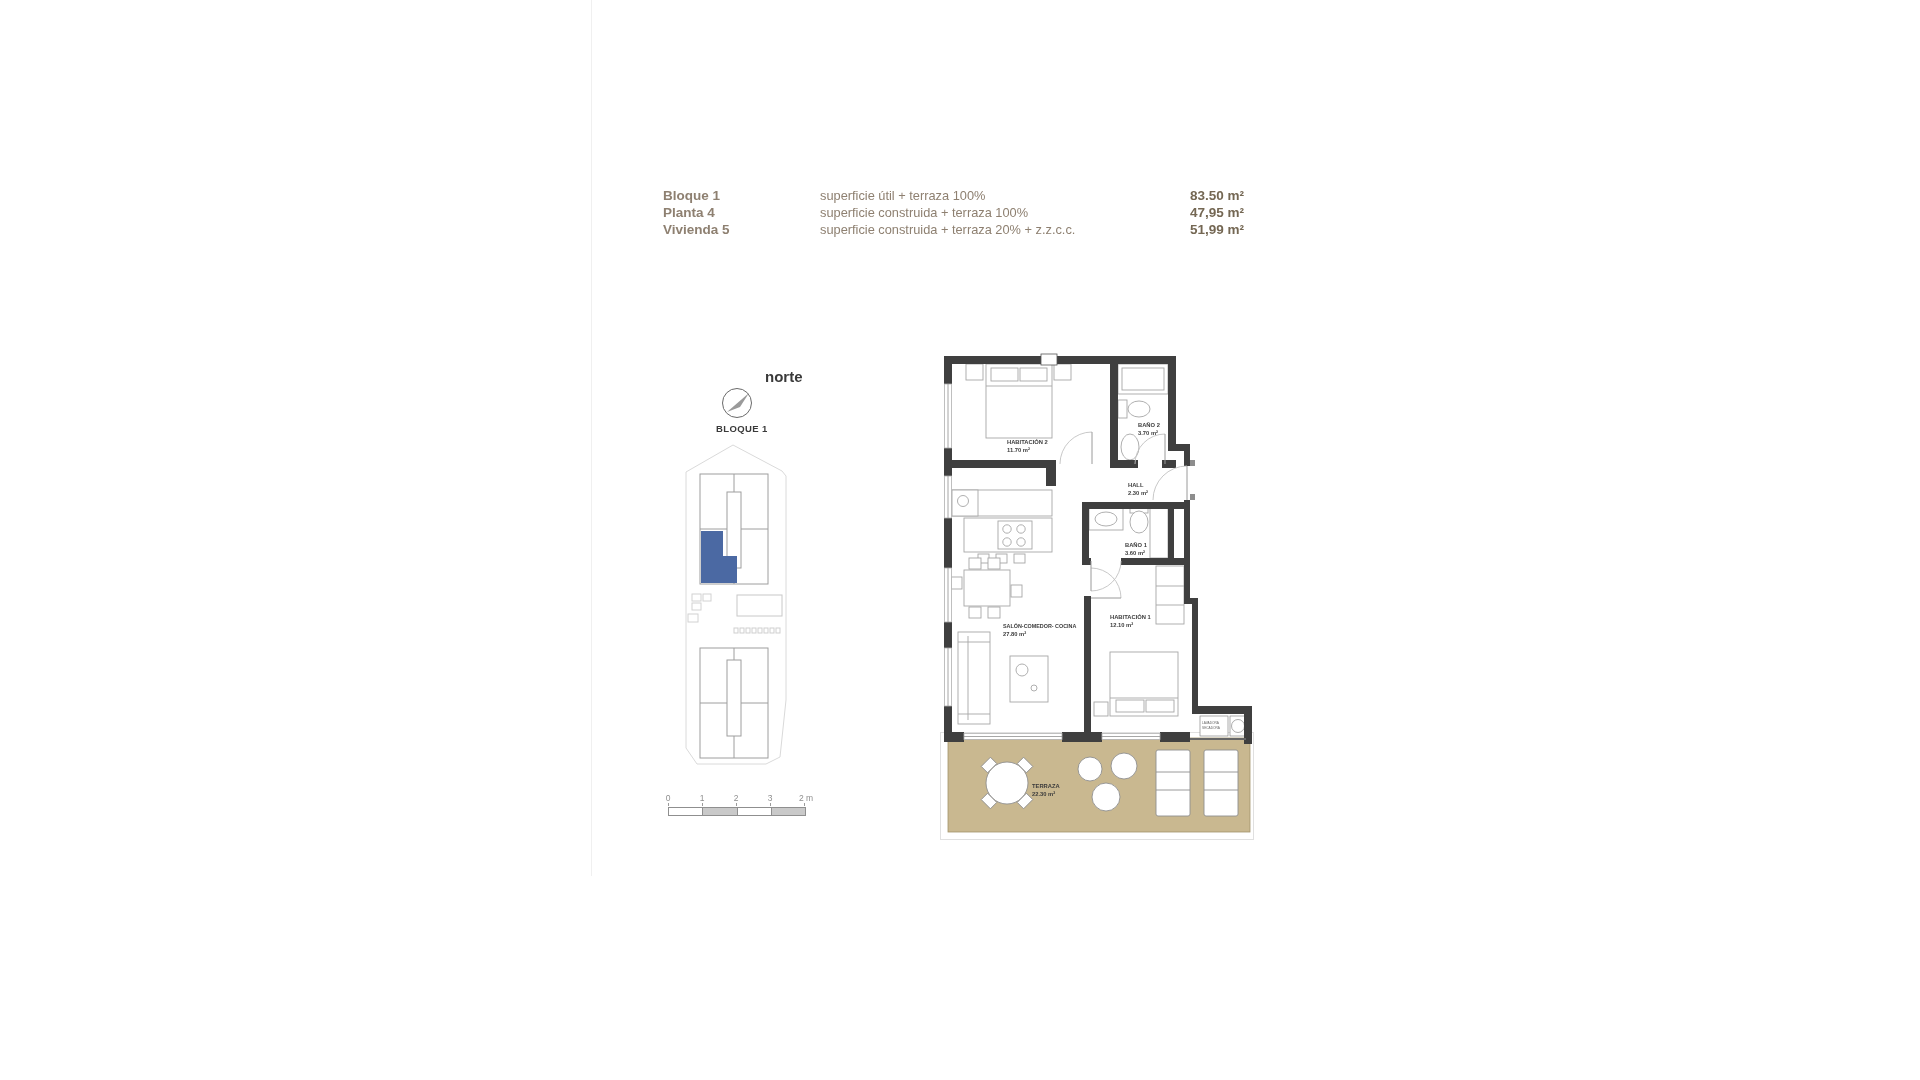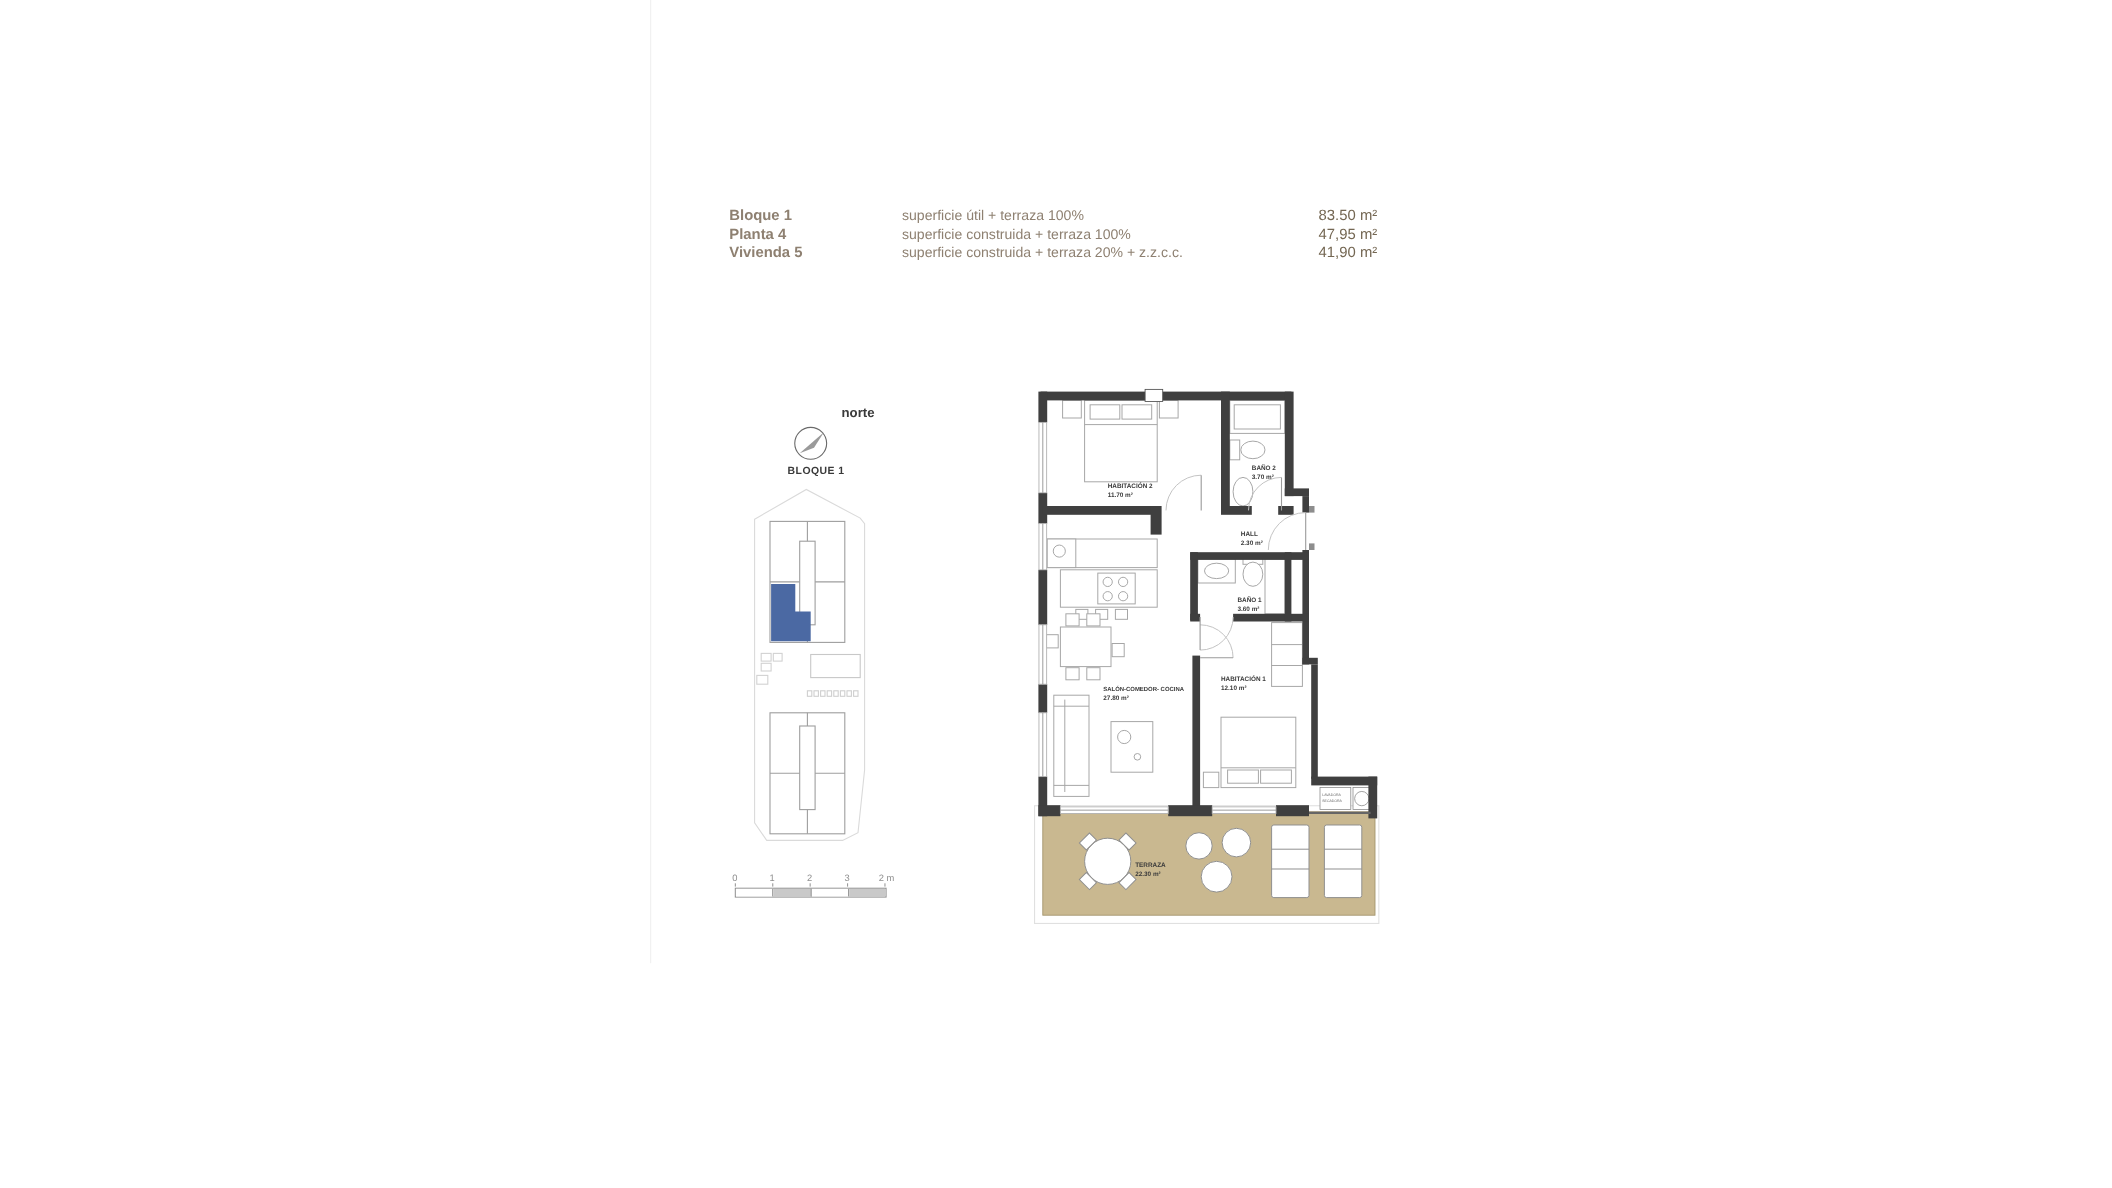--- a/index.html
+++ b/index.html
@@ -5,24 +5,24 @@
   html,body{margin:0;padding:0;background:#ffffff;}
   .page{position:relative;width:1920px;height:876px;background:#ffffff;overflow:hidden;
         font-family:"Liberation Sans",sans-serif;}
   .page-edge{position:absolute;left:591px;top:0;width:1px;height:1080px;background:#f0f0f0;}
   
   .hdr-left{position:absolute;left:663px;top:187px;color:#8e8071;font-size:13.5px;
             font-weight:bold;line-height:17px;}
   .hdr-right{position:absolute;left:820px;top:187px;width:432px;}
   .hdr-row{display:flex;align-items:baseline;line-height:17px;}
   .hdr-row .lbl{flex:1;text-align:left;color:#8e8071;font-size:12.8px;}
-  .hdr-row .val{width:62px;margin-left:22px;text-align:right;color:#746753;
-                font-size:13.5px;font-weight:normal;white-space:nowrap;}
+  .hdr-row .val{width:62px;margin-left:22px;color:#746753;
+                font-size:13.5px;font-weight:bold;white-space:nowrap;}
   
-  .north-label{position:absolute;left:717px;top:368px;font-size:12px;font-weight:bold;color:#3a3a3a;padding-left:48px;}
+  .north-label{position:absolute;left:717px;top:368px;font-size:15px;font-weight:bold;color:#3a3a3a;padding-left:48px;}
   .bloque-label{position:absolute;left:716px;top:423px;font-size:9.5px;font-weight:bold;
                 color:#3a3a3a;letter-spacing:.4px;}
   .abs{position:absolute;}
   
   .scalebar{position:absolute;left:664px;top:793px;width:156px;height:28px;}
   .scalebar .tick-label{position:absolute;top:0;transform:translateX(-50%);font-size:8.5px;
                         color:#8f8f8f;white-space:nowrap;}
   .scalebar .tick{position:absolute;top:10px;width:1px;height:3px;background:#9a9a9a;}
   .scalebar .bar{position:absolute;left:4px;top:14px;width:136px;height:7px;
                  border:1px solid #8f8f8f;display:flex;box-sizing:content-box;}
@@ -50,21 +50,21 @@
     <div class="hdr-row">
       <span class="lbl">superficie útil + terraza 100%</span>
       <span class="val">83.50 m²</span>
     </div>
     <div class="hdr-row">
       <span class="lbl">superficie construida + terraza 100%</span>
       <span class="val">47,95 m²</span>
     </div>
     <div class="hdr-row">
       <span class="lbl">superficie construida + terraza 20% + z.z.c.c.</span>
-      <span class="val">41,90 m²</span>
+      <span class="val">51,99 m²</span>
     </div>
   </div>
 
   <div class="north-label">norte</div>
   <svg class="abs" style="left:718px;top:384px" width="40" height="40" viewBox="0 0 40 40">
     <circle cx="19" cy="19" r="14.5" fill="#ffffff" stroke="#6a6a6a" stroke-width="1"></circle>
     <path d="M 9,28 L 31,9 L 22,23 Z" fill="#9a9a9a"></path>
   </svg>
   <div class="bloque-label">BLOQUE 1</div>
 

